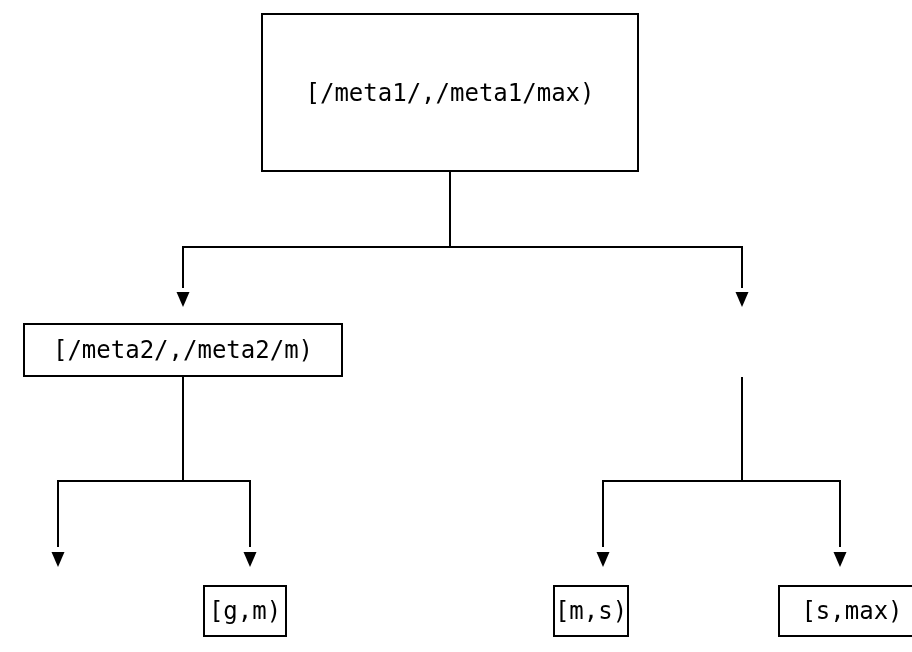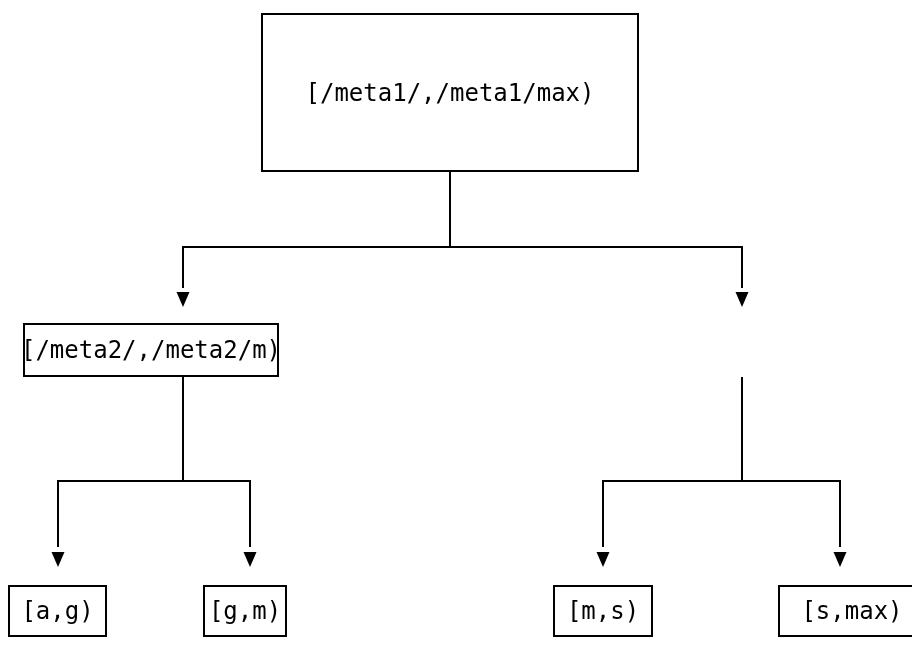--- a/index.html
+++ b/index.html
@@ -29,25 +29,25 @@
     border: 2px solid #000000;
     background: #ffffff;
     display: flex;
     align-items: center;
     justify-content: center;
     font-size: 24px;
     color: #000000;
     white-space: pre;
   }
   .node-root   { left: 261px; top: 13px;  width: 378px; height: 159px; }
-  .node-mid-l  { left: 23px;  top: 323px; width: 256px; height: 54px; }
+  .node-mid-l  { left: 23px;  top: 323px; width: 320px; height: 54px; }
   .node-mid-r  { left: 582px; top: 323px; width: 321px; height: 54px; }
   .node-leaf-1 { left: 8px;   top: 585px; width: 99px;  height: 52px; }
   .node-leaf-2 { left: 203px; top: 585px; width: 84px;  height: 52px; }
-  .node-leaf-3 { left: 553px; top: 585px; width: 100px; height: 52px; }
+  .node-leaf-3 { left: 553px; top: 585px; width: 76px; height: 52px; }
   .node-leaf-4 { left: 778px; top: 585px; width: 148px; height: 52px; }
 </style>
 </head>
 <body>
 
 <div class="canvas">
 
   <svg class="edges" width="912" height="652" viewBox="0 0 912 652" xmlns="http://www.w3.org/2000/svg">
 
     <g stroke="#000000" stroke-width="2" fill="none">
@@ -80,23 +80,20 @@
 
   <div class="node node-root">
     <span>[/meta1/,/meta1/max)</span>
   </div>
 
   <div class="node node-mid-l">
     <span>[/meta2/,/meta2/m)</span>
   </div>
 
 
-  <div class="node node-leaf-1">
-    <span>[a,g)</span>
-  </div>
 
   <div class="node node-leaf-2">
     <span>[g,m)</span>
   </div>
 
   <div class="node node-leaf-3">
     <span>[m,s)</span>
   </div>
 
   <div class="node node-leaf-4">

